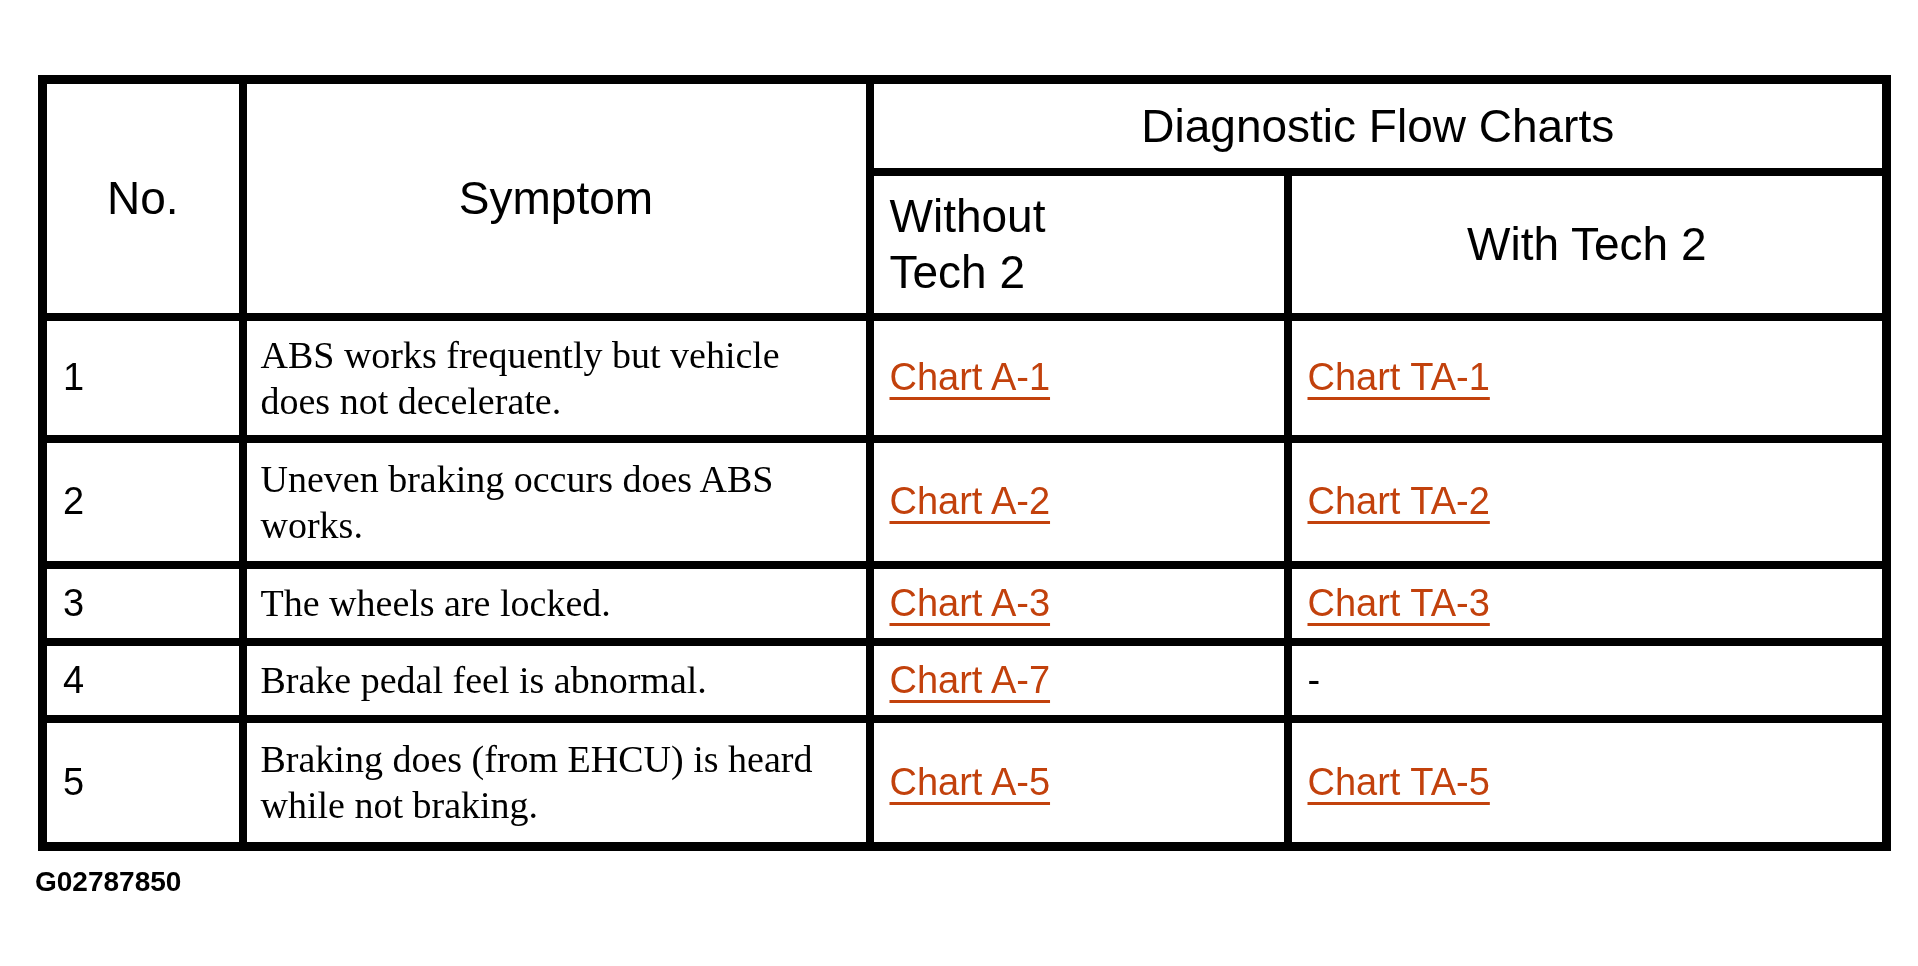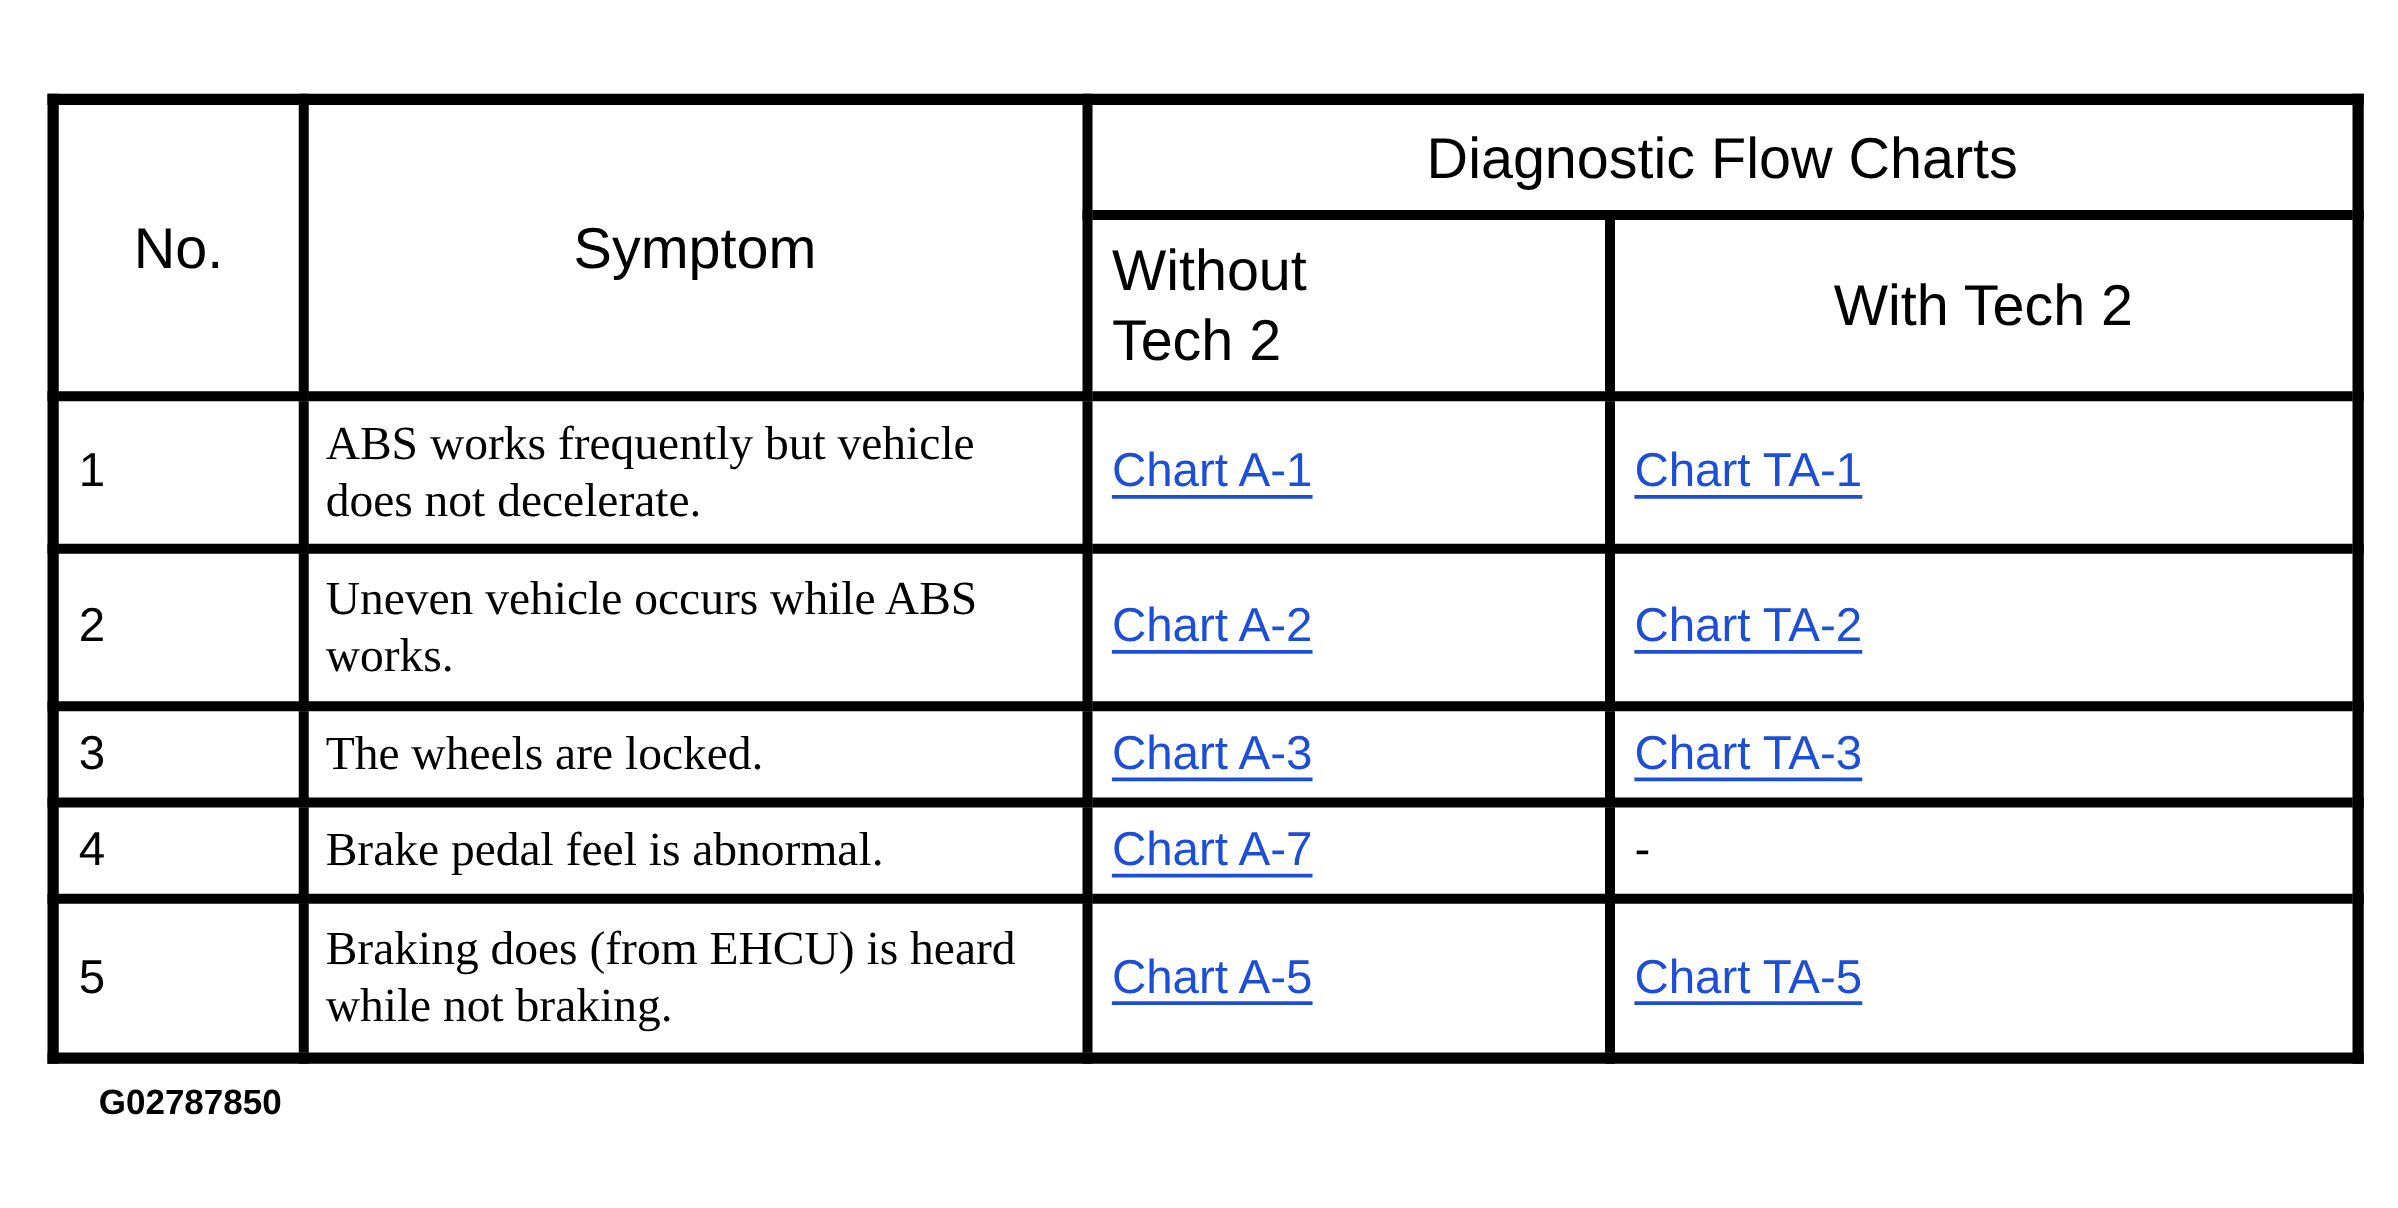--- a/index.html
+++ b/index.html
@@ -75,38 +75,37 @@
   td.td-symptom {
     padding-left: 14px;
     padding-right: 46px;
     line-height: 46px;
     font-family: Liberation Serif, serif;
   }
   td.td-chart {
     padding-left: 16px;
   }
   a.chart-link {
-    color: #1d4ed8;
+    color: #c2410c;
     text-decoration: underline;
     text-decoration-thickness: 3px;
     text-underline-offset: 7px;
     cursor: pointer;
   }
   .no-chart {
     color: #000000;
     text-decoration: none;
   }
   .figure-id {
     position: absolute;
     left: 35px;
     top: 866px;
     font-size: 28px;
     font-weight: bold;
     color: #000000;
-    margin-left: 44px;
   }
 </style>
 </head>
 <body>
 
 <div class="page">
 
   <table class="diag-table">
     <colgroup>
       <col class="c-no">
@@ -136,21 +135,21 @@
         <td class="td-chart">
           <a href="#" class="chart-link">Chart A-1</a>
         </td>
         <td class="td-chart">
           <a href="#" class="chart-link">Chart TA-1</a>
         </td>
       </tr>
 
       <tr class="r2">
         <td class="td-no">2</td>
-        <td class="td-symptom">Uneven vehicle occurs while ABS works.</td>
+        <td class="td-symptom">Uneven braking occurs does ABS works.</td>
         <td class="td-chart">
           <a href="#" class="chart-link">Chart A-2</a>
         </td>
         <td class="td-chart">
           <a href="#" class="chart-link">Chart TA-2</a>
         </td>
       </tr>
 
       <tr class="r3">
         <td class="td-no">3</td>

